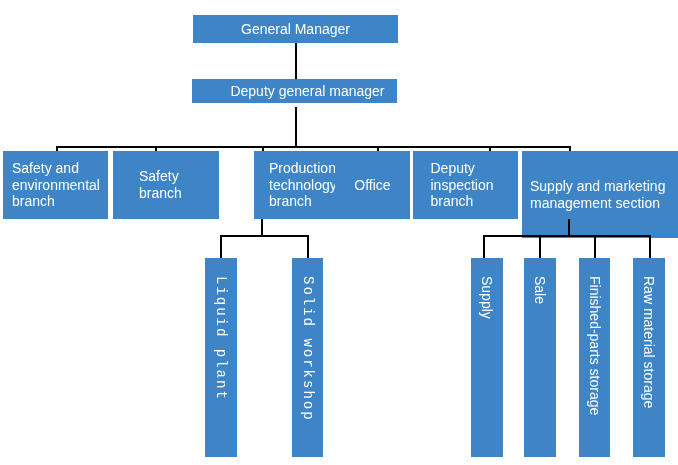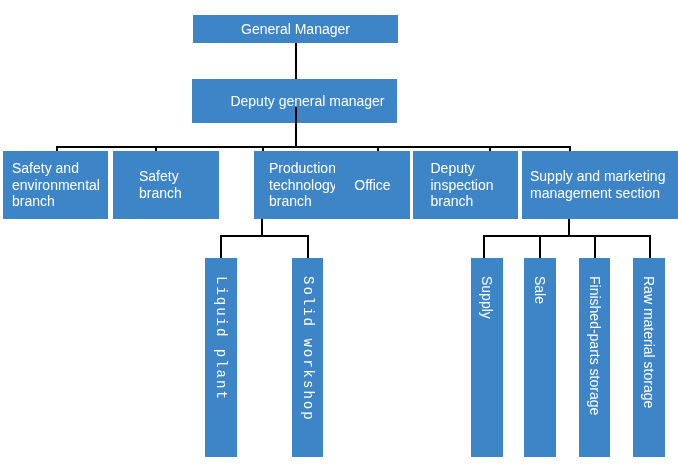--- a/index.html
+++ b/index.html
@@ -48,21 +48,21 @@
 </style>
 </head>
 <body>
 
 <div id="stage">
 
   <div class="node center-text" style="left:193px; top:15px; width:205px; height:28px;">
     <div class="txt">General Manager</div>
   </div>
 
-  <div class="node center-text" style="left:192px; top:79px; width:205px; height:44px;padding-left:26px;">
+  <div class="node center-text" style="left:192px; top:79px; width:205px; height:24px;padding-left:26px;">
     <div class="txt">Deputy general manager</div>
   </div>
 
   <div class="line" style="left:295px; top:43px;  width:2px; height:36px;"></div>
   <div class="line" style="left:295px; top:107px; width:2px; height:40px;"></div>
   <div class="line" style="left:56px;  top:146px; width:515px; height:2px;"></div>
   <div class="line" style="left:56px;  top:146px; width:2px; height:6px;"></div>
   <div class="line" style="left:155px; top:146px; width:2px; height:6px;"></div>
   <div class="line" style="left:262px; top:146px; width:2px; height:6px;"></div>
   <div class="line" style="left:377px; top:146px; width:2px; height:6px;"></div>
@@ -82,21 +82,21 @@
   </div>
 
   <div class="node" style="left:335px; top:151px; width:75px; height:68px;align-items:center;">
     <div class="txt">Office</div>
   </div>
 
   <div class="node" style="left:413px; top:151px; width:105px; height:68px;">
     <div class="txt" style="width:70px;">Deputy inspection branch</div>
   </div>
 
-  <div class="node" style="left:522px; top:151px; width:156px; height:68px;">
+  <div class="node" style="left:522px; top:151px; width:156px; height:87px;">
     <div class="txt" style="width:140px;">Supply and marketing management section</div>
   </div>
 
   <div class="line" style="left:261px; top:219px; width:2px; height:17px;"></div>
   <div class="line" style="left:220px; top:235px; width:89px; height:2px;"></div>
   <div class="line" style="left:220px; top:235px; width:2px; height:23px;"></div>
   <div class="line" style="left:307px; top:235px; width:2px; height:23px;"></div>
 
   <div class="line" style="left:568px; top:219px; width:2px; height:17px;"></div>
   <div class="line" style="left:483px; top:235px; width:168px; height:2px;"></div>

